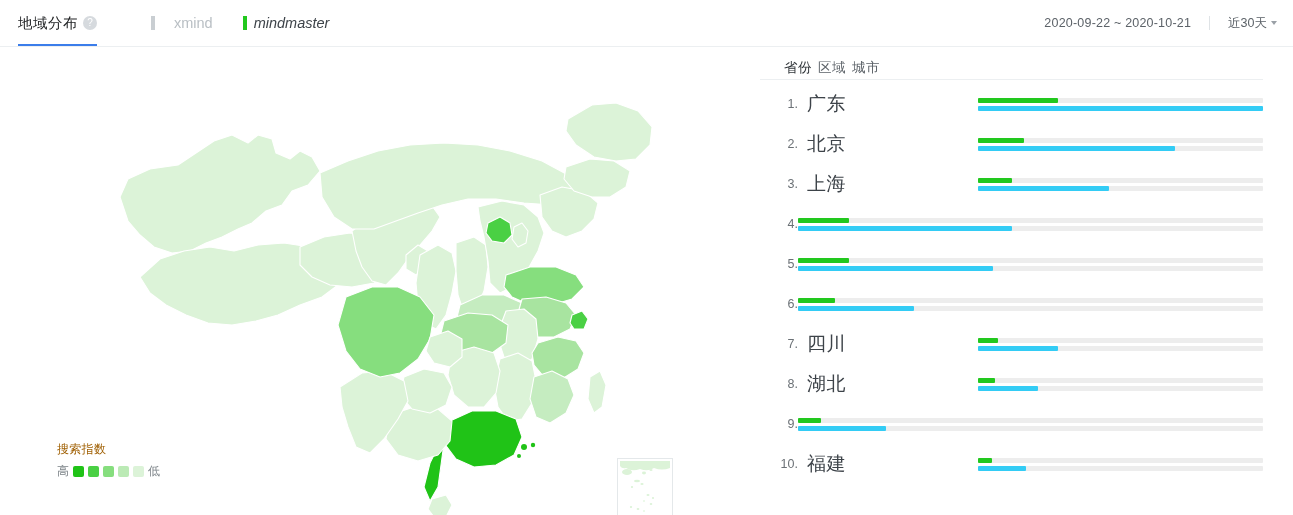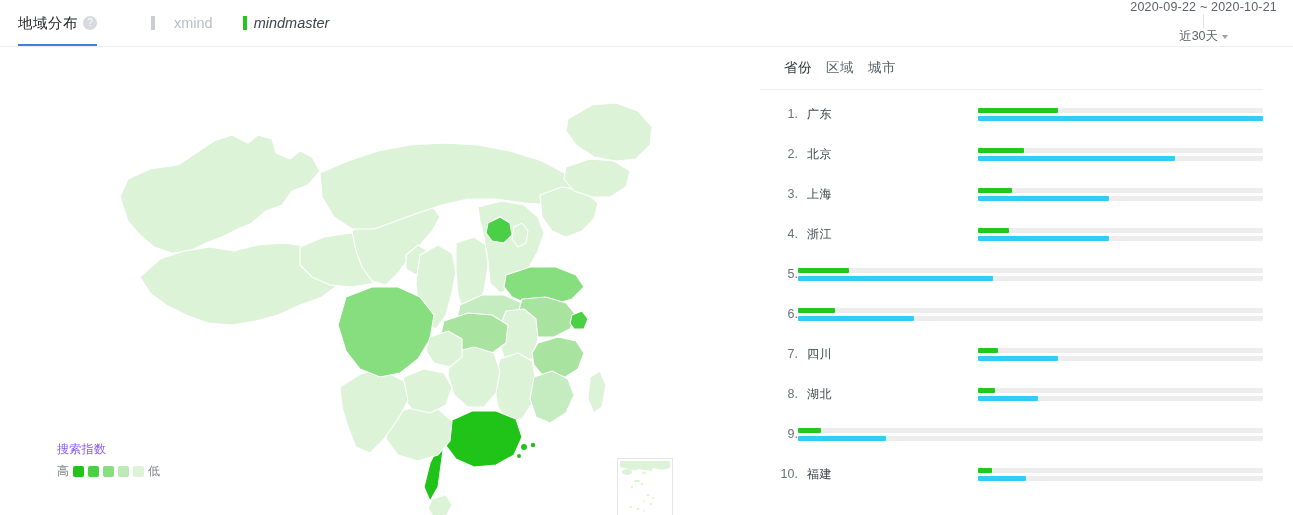--- a/index.html
+++ b/index.html
@@ -86,21 +86,20 @@
 
   .header-right {
     position: absolute;
     right: 16px;
     top: 0;
     height: 100%;
     display: flex;
     align-items: center;
     font-size: 12.5px;
     color: #5c6268;
-    flex-direction: column;
   }
   .date-range { letter-spacing: .2px; cursor: pointer; }
   .vdiv {
     width: 1px; height: 14px;
     background: #dfe3e6;
     margin: 0 18px;
   }
   .range-picker {
     display: flex;
     align-items: center;
@@ -129,21 +128,21 @@
   }
   .map-svg { position: absolute; top: 0; left: 0; }
 
   .legend {
     position: absolute;
     left: 57px;
     bottom: 35px;
   }
   .legend-title {
     font-size: 12px;
-    color: #8b5cf6;
+    color: #a16207;
     margin-bottom: 5px;
     letter-spacing: .3px;
   }
   .legend-scale {
     display: flex;
     align-items: center;
     gap: 4px;
   }
   .legend-end {
     font-size: 12px;
@@ -166,23 +165,23 @@
   }
 
   
   .rank-pane {
     flex: 1;
     padding-top: 12px;
     padding-right: 30px;
   }
   .rank-tabs {
     display: flex;
-    gap: 14px;
+    gap: 6px;
     padding-left: 24px;
-    padding-bottom: 12px;
+    padding-bottom: 2px;
     border-bottom: 1px solid #eceff1;
   }
   .rank-tab {
     font-size: 13.5px;
     color: #5c6268;
     cursor: pointer;
     letter-spacing: .5px;
   }
   .rank-tab.active { color: #2f3438; }
 
@@ -198,21 +197,21 @@
     width: 26px;
     text-align: right;
     font-size: 12.5px;
     color: #6b7176;
     flex: none;
     font-family: "Liberation Sans", sans-serif;
   }
   .rank-name {
     width: 180px;
     padding-left: 9px;
-    font-size: 12px;
+    font-size: 19px;
     color: #3d4349;
     flex: none;
     letter-spacing: .5px;
   }
   .rank-bars {
     flex: 1;
     display: flex;
     flex-direction: column;
     gap: 3px;
     min-width: 0;
@@ -390,21 +389,20 @@
             <div class="bar-track">
               <div class="bar-fill" style="background: rgb(34, 200, 30); width: 12%;"></div>
             </div>
             <div class="bar-track">
               <div class="bar-fill" style="background: rgb(51, 204, 245); width: 46%;"></div>
             </div>
           </div>
         </div>
         <div class="rank-row">
           <span class="rank-index">4.</span>
-          <span class="rank-name">浙江</span>
           <div class="rank-bars">
             <div class="bar-track">
               <div class="bar-fill" style="background: rgb(34, 200, 30); width: 11%;"></div>
             </div>
             <div class="bar-track">
               <div class="bar-fill" style="background: rgb(51, 204, 245); width: 46%;"></div>
             </div>
           </div>
         </div>
         <div class="rank-row">

